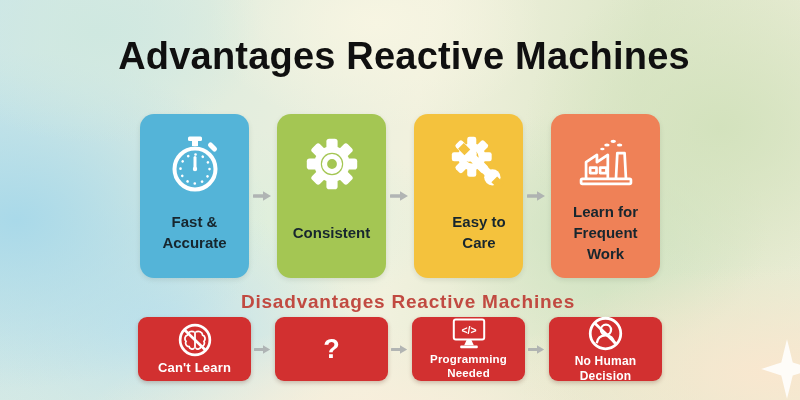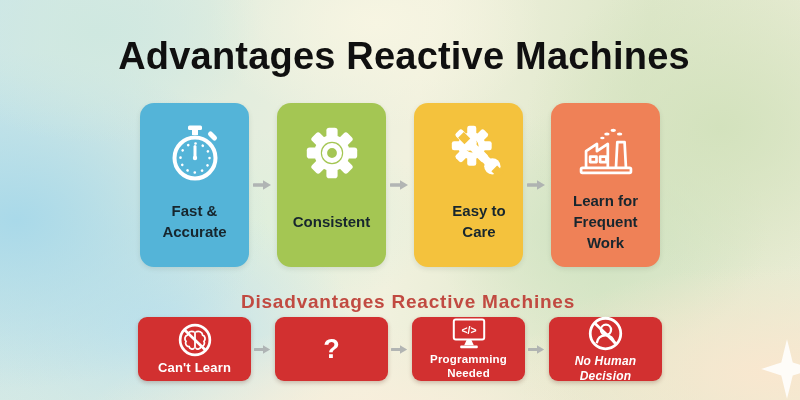--- a/index.html
+++ b/index.html
@@ -13,21 +13,21 @@
       radial-gradient(45% 60% at 2% 55%, #a9d9e9 0%, rgba(169,217,233,0) 70%),
       radial-gradient(35% 45% at 20% 82%, #bfe2ec 0%, rgba(191,226,236,0) 70%),
       radial-gradient(28% 35% at 47% 6%, #f7f5e2 0%, rgba(246,244,224,0) 75%),
       radial-gradient(35% 55% at 90% 32%, #d3e2bd 0%, rgba(211,226,189,0) 70%),
       radial-gradient(30% 45% at 75% 58%, #cfe3c2 0%, rgba(207,227,194,0) 70%),
       radial-gradient(26% 30% at 36% 55%, #dfefdc 0%, rgba(221,239,219,0) 75%),
       linear-gradient(100deg, #cde7e8 0%, #e2edde 28%, #f1f1de 50%, #dde7c9 75%, #e9ecd4 100%);
   }
   .title{position:absolute;top:31px;left:0;width:100%;margin:4px;text-align:center;
     font-size:38px;font-weight:700;color:#101010;letter-spacing:0.2px;}
-  .adv-row{position:absolute;top:103px;left:140px;width:520px;height:164px;display:flex;align-items:center;}
+  .adv-row{position:absolute;top:114px;left:140px;width:520px;height:164px;display:flex;align-items:center;}
   .adv-card{width:109px;height:164px;border-radius:14px;box-sizing:border-box;
     display:flex;flex-direction:column;align-items:center;padding:18px 7px 14px;
     box-shadow:0 2px 5px rgba(60,70,60,0.12);}
   .card-blue{background:#54b4d8;} .card-green{background:#a4c653;}
   .card-yellow{background:#f4c23d;padding-left:28px;} .card-salmon{background:#ef8157;}
   .icon-slot{height:64px;display:flex;align-items:center;justify-content:center;}
   .adv-label{flex:1;display:flex;align-items:center;justify-content:center;text-align:center;
     font-size:15px;font-weight:700;color:#17262e;line-height:1.4;padding-top:4px;}
   .arrow{width:28px;display:flex;align-items:center;justify-content:center;opacity:0.85;}
   .subtitle{position:absolute;top:283px;left:0;width:100%;margin:8px;text-align:center;
@@ -214,20 +214,20 @@
       <div class="dis-icon">
         <svg width="37" height="37" viewBox="0 0 40 40">
           <g fill="none" stroke="#fff">
             <circle cx="20" cy="20" r="16.5" stroke-width="3"></circle>
             <circle cx="20.5" cy="16" r="5.5" stroke-width="2.5"></circle>
             <path d="M10.5 30.5 c1 -6.5 5 -8.5 9.5 -8.5 s8.5 2 9.5 8.5" stroke-width="2.5"></path>
             <line x1="8.5" y1="9" x2="31.5" y2="31" stroke-width="3" stroke-linecap="round"></line>
           </g>
         </svg>
       </div>
-      <div class="dis-label" style="font-size:12px;font-style:italic;">No Human Decision</div>
+      <div class="dis-label" style="font-size:12px;">No Human Decision</div>
     </div>
 
   </div>
 
   <div class="sparkle"></div>
 
 </div>
 
 </body></html>

